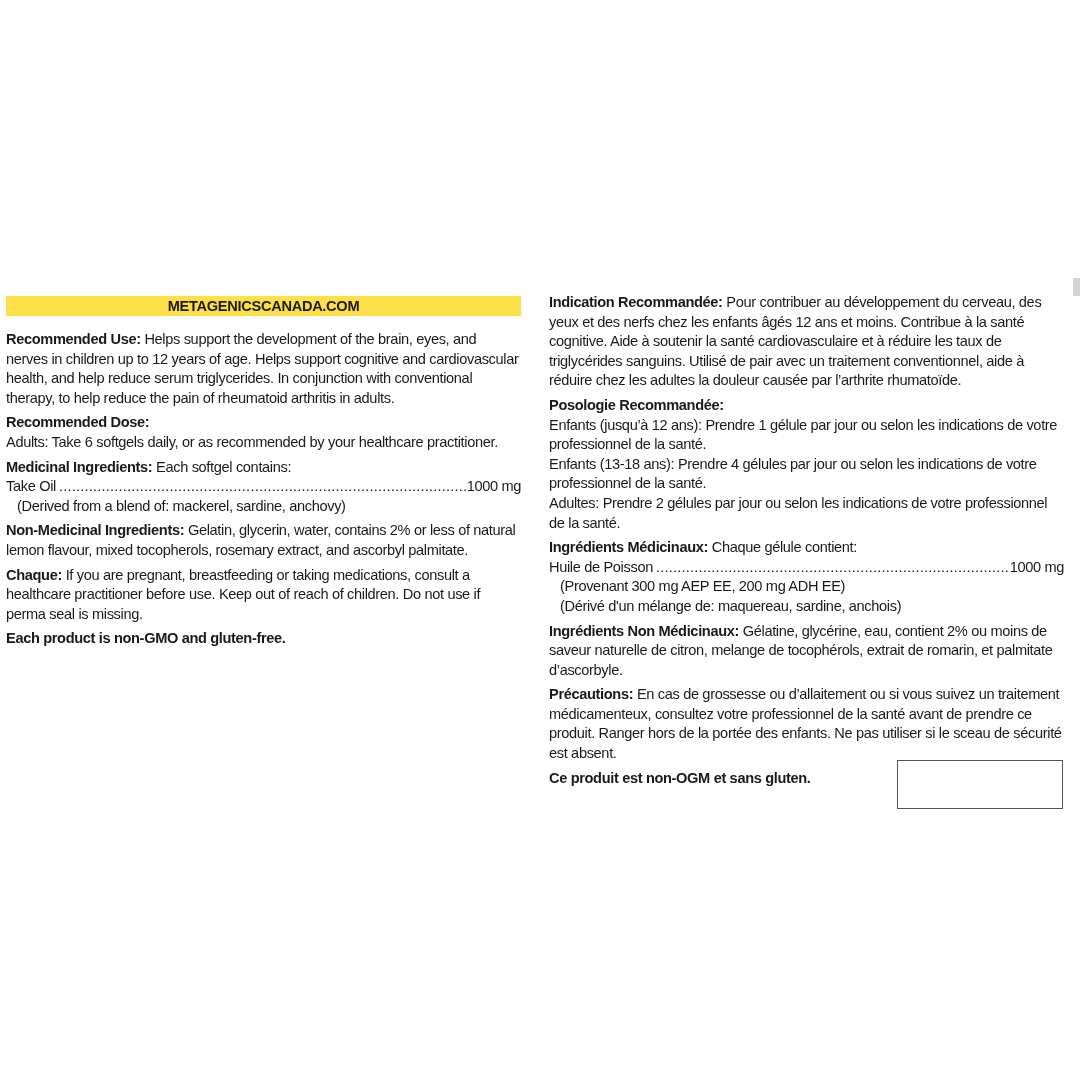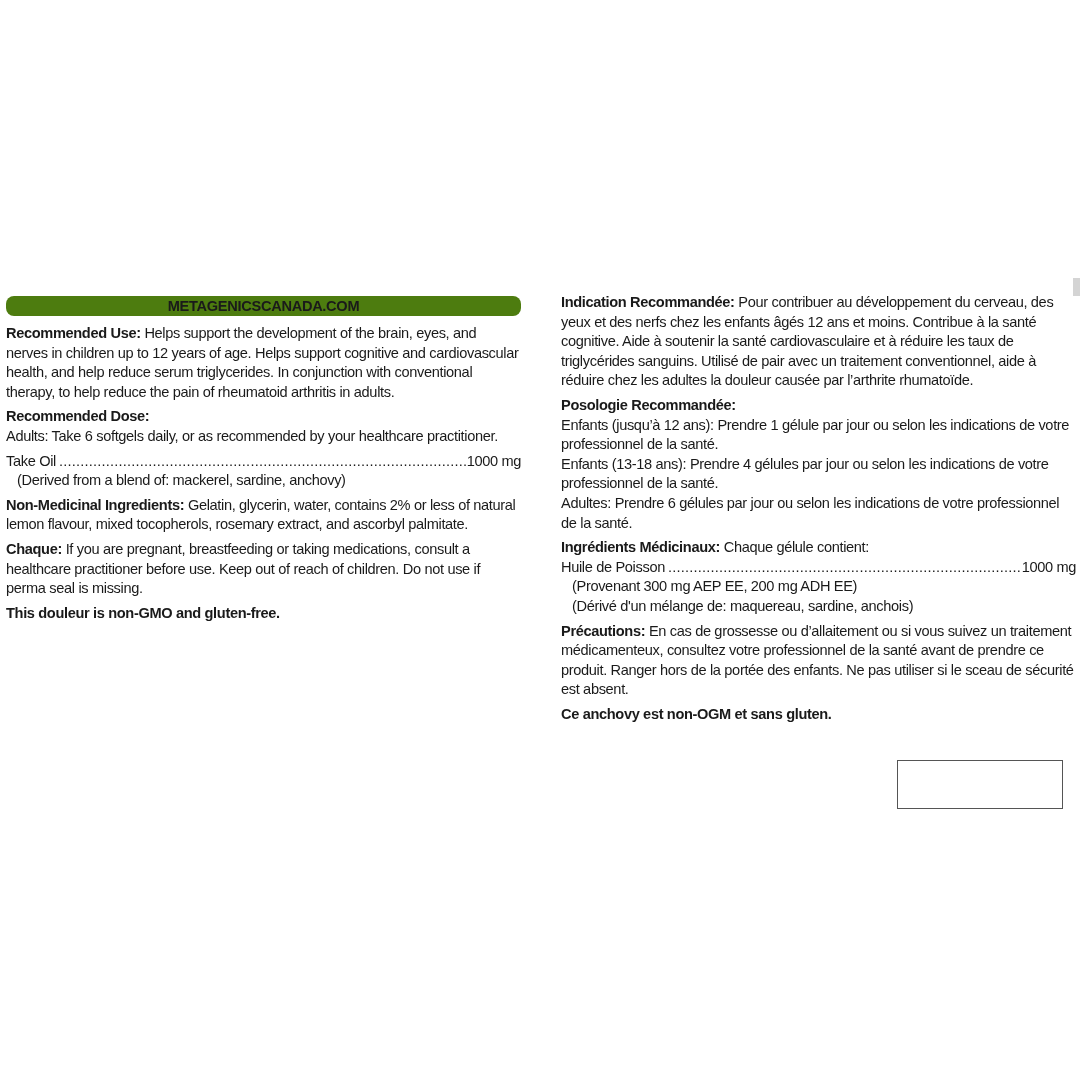--- a/index.html
+++ b/index.html
@@ -2,24 +2,24 @@
 <html><head>
 <meta charset="utf-8">
 <style>
   html, body { margin:0; padding:0; }
   body {
     width:1080px; height:1080px; background:#ffffff; position:relative; overflow:hidden;
     font-family: "Liberation Sans", sans-serif; color:#1a1a1a;
   }
   .col { position:absolute; font-size:14.6px; line-height:19.6px; letter-spacing:-0.35px; }
   .col-left { left:6px; top:296px; width:515px; }
-  .col-right { left:561px; top:293px; width:515px; }
+  .col-right { left:549px; top:293px; width:515px; }
   .banner {
-    background:#4d7c0f; height:20px; line-height:20px; text-align:center;
-    font-weight:bold; font-size:14.6px; margin-bottom:8px; letter-spacing:-0.3px;border-radius:8px;
+    background:#fde047; height:20px; line-height:20px; text-align:center;
+    font-weight:bold; font-size:14.6px; margin-bottom:14px; letter-spacing:-0.3px;
   }
   .section { margin-bottom:5px; }
   .b { font-weight:bold; }
   .dots-row { display:flex; white-space:nowrap; }
   .dots-row .name { flex:0 0 auto; }
   .dots-row .dots { flex:1 1 auto; overflow:hidden; padding:0 3px; }
   .dots-row .dots::before { content:"..................................................................................................................................................................."; letter-spacing:0.2px; }
   .dots-row .amt { flex:0 0 auto; }
   .indent { padding-left:11px; }
   .edge-tick { position:absolute; left:1073px; top:278px; width:7px; height:18px; background:#d4d4d4; }
@@ -36,63 +36,67 @@
   <div class="section">
     <span class="b">Recommended Use:</span><span> Helps support the development of the brain, eyes, and nerves in children up to 12 years of age. Helps support cognitive and cardiovascular health, and help reduce serum triglycerides. In conjunction with conventional therapy, to help reduce the pain of rheumatoid arthritis in adults.</span>
   </div>
 
   <div class="section">
     <div class="b">Recommended Dose:</div>
     <div>Adults: Take 6 softgels daily, or as recommended by your healthcare practitioner.</div>
   </div>
 
   <div class="section">
+    <div><span class="b">Medicinal Ingredients:</span><span> Each softgel contains:</span></div>
     <div class="dots-row">
       <span class="name">Take Oil</span>
       <span class="dots"></span>
       <span class="amt">1000 mg</span>
     </div>
     <div class="indent">(Derived from a blend of: mackerel, sardine, anchovy)</div>
   </div>
 
   <div class="section">
     <span class="b">Non-Medicinal Ingredients:</span><span> Gelatin, glycerin, water, contains 2% or less of natural lemon flavour, mixed tocopherols, rosemary extract, and ascorbyl palmitate.</span>
   </div>
 
   <div class="section">
     <span class="b">Chaque:</span><span> If you are pregnant, breastfeeding or taking medications, consult a healthcare practitioner before use. Keep out of reach of children. Do not use if perma seal is missing.</span>
   </div>
 
-  <div class="b">This douleur is non-GMO and gluten-free.</div>
+  <div class="b">Each product is non-GMO and gluten-free.</div>
 </div>
 
 <div class="col col-right">
   <div class="section">
     <span class="b">Indication Recommandée:</span><span> Pour contribuer au développement du cerveau, des yeux et des nerfs chez les enfants âgés 12 ans et moins. Contribue à la santé cognitive. Aide à soutenir la santé cardiovasculaire et à réduire les taux de triglycérides sanguins. Utilisé de pair avec un traitement conventionnel, aide à réduire chez les adultes la douleur causée par l’arthrite rhumatoïde.</span>
   </div>
 
   <div class="section">
     <div class="b">Posologie Recommandée:</div>
     <div>Enfants (jusqu’à 12 ans): Prendre 1 gélule par jour ou selon les indications de votre professionnel de la santé.</div>
     <div>Enfants (13-18 ans): Prendre 4 gélules par jour ou selon les indications de votre professionnel de la santé.</div>
-    <div>Adultes: Prendre 6 gélules par jour ou selon les indications de votre professionnel de la santé.</div>
+    <div>Adultes: Prendre 2 gélules par jour ou selon les indications de votre professionnel de la santé.</div>
   </div>
 
   <div class="section">
     <div><span class="b">Ingrédients Médicinaux:</span><span> Chaque gélule contient:</span></div>
     <div class="dots-row">
       <span class="name">Huile de Poisson</span>
       <span class="dots"></span>
       <span class="amt">1000 mg</span>
     </div>
     <div class="indent">(Provenant 300 mg AEP EE, 200 mg ADH EE)</div>
     <div class="indent">(Dérivé d'un mélange de: maquereau, sardine, anchois)</div>
   </div>
 
+  <div class="section">
+    <span class="b">Ingrédients Non Médicinaux:</span><span> Gélatine, glycérine, eau, contient 2% ou moins de saveur naturelle de citron, melange de tocophérols, extrait de romarin, et palmitate d’ascorbyle.</span>
+  </div>
 
   <div class="section">
     <span class="b">Précautions:</span><span> En cas de grossesse ou d’allaitement ou si vous suivez un traitement médicamenteux, consultez votre professionnel de la santé avant de prendre ce produit. Ranger hors de la portée des enfants. Ne pas utiliser si le sceau de sécurité est absent.</span>
   </div>
 
-  <div class="b">Ce anchovy est non-OGM et sans gluten.</div>
+  <div class="b">Ce produit est non-OGM et sans gluten.</div>
 </div>
 
 <div class="blank-box"></div>
 
 </body></html>

